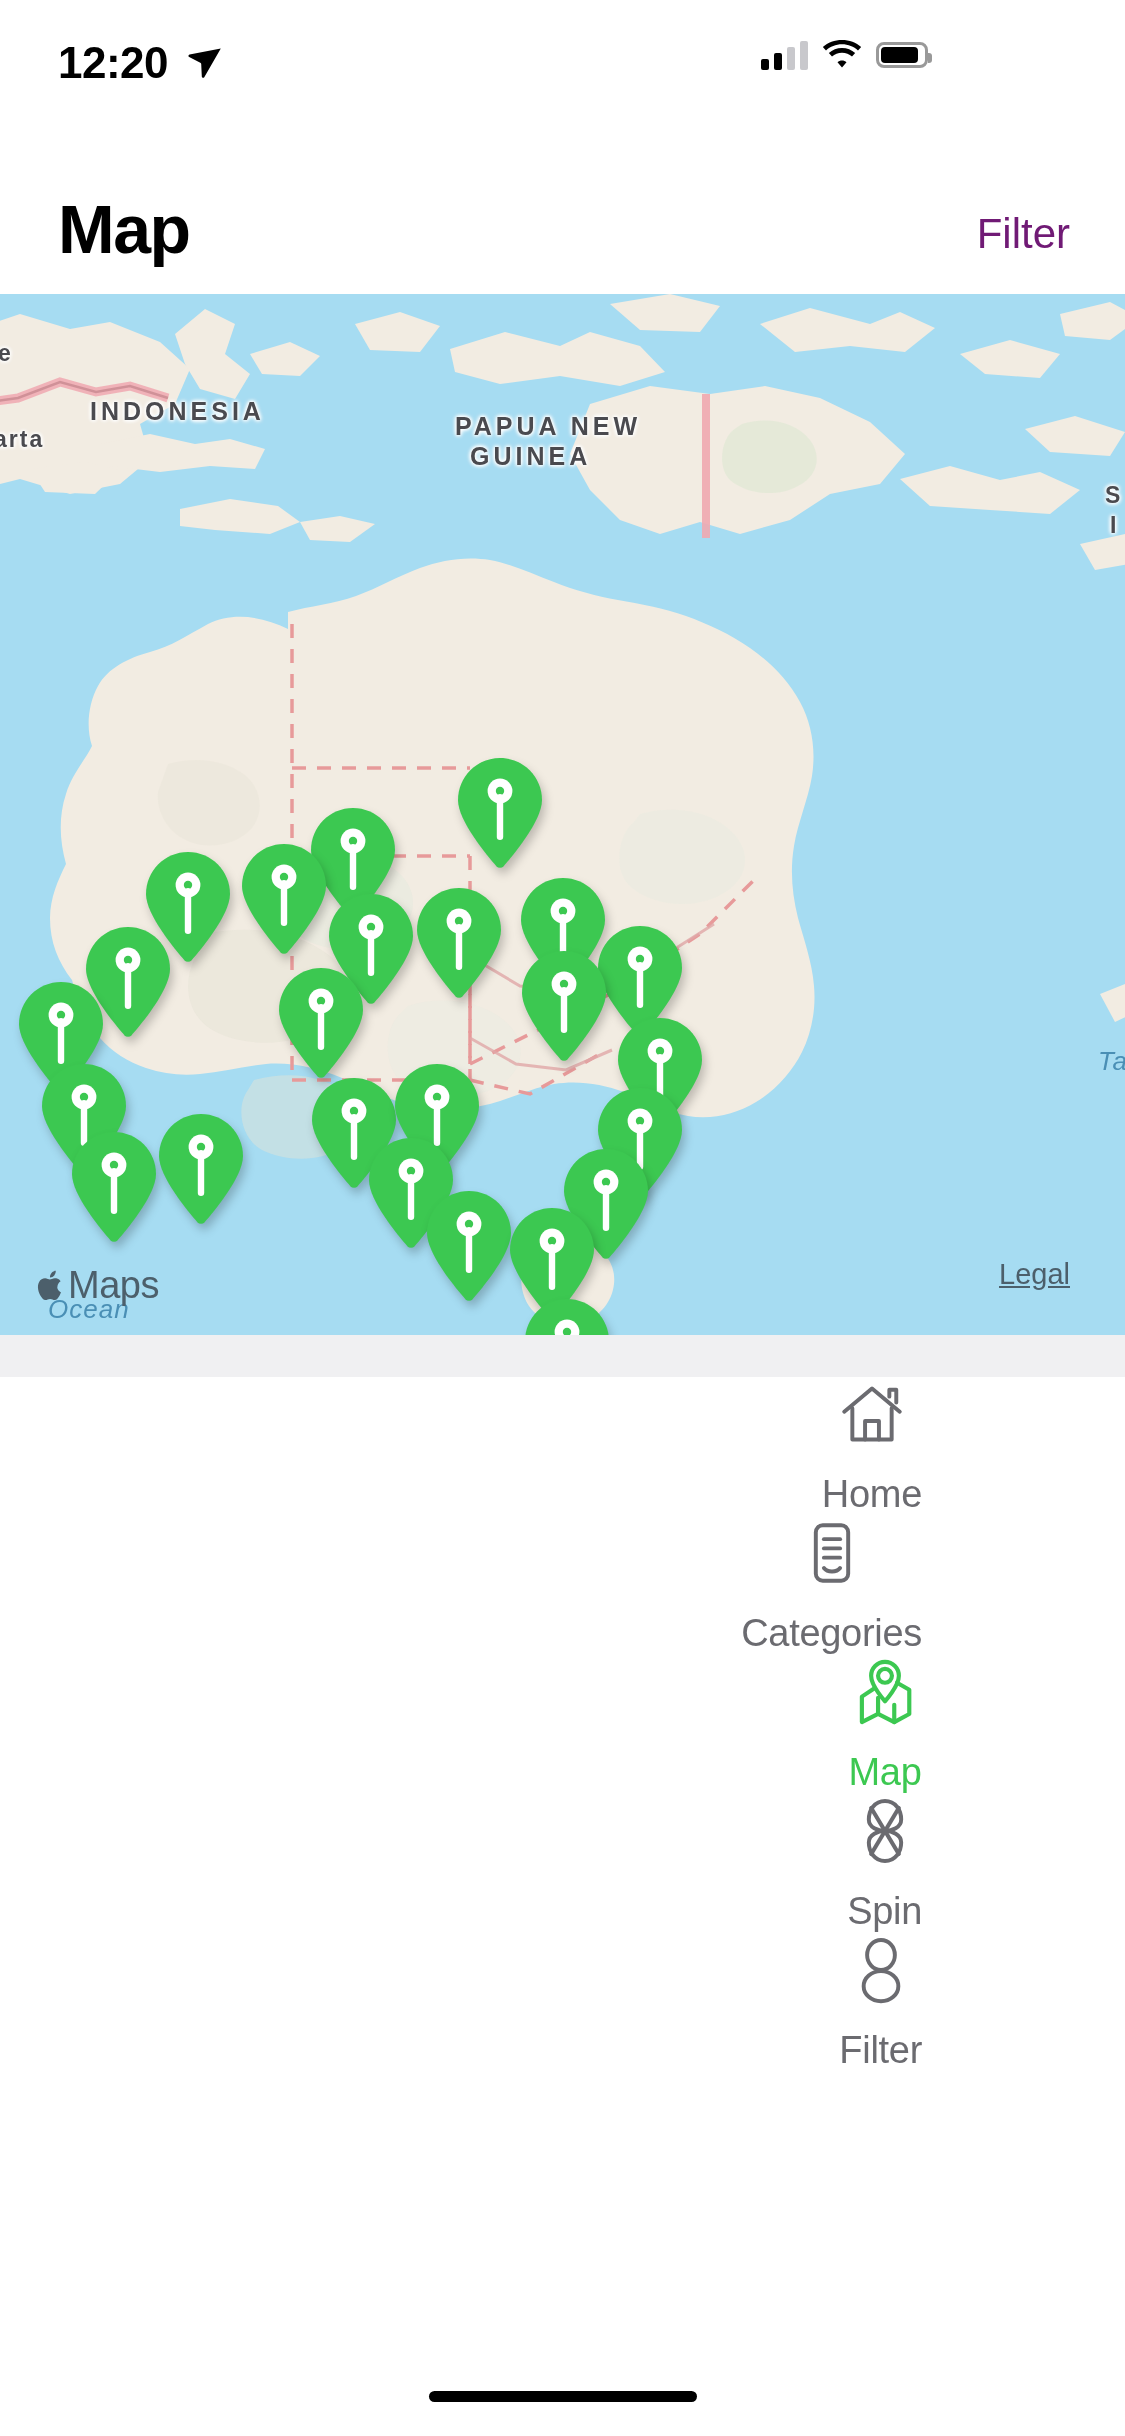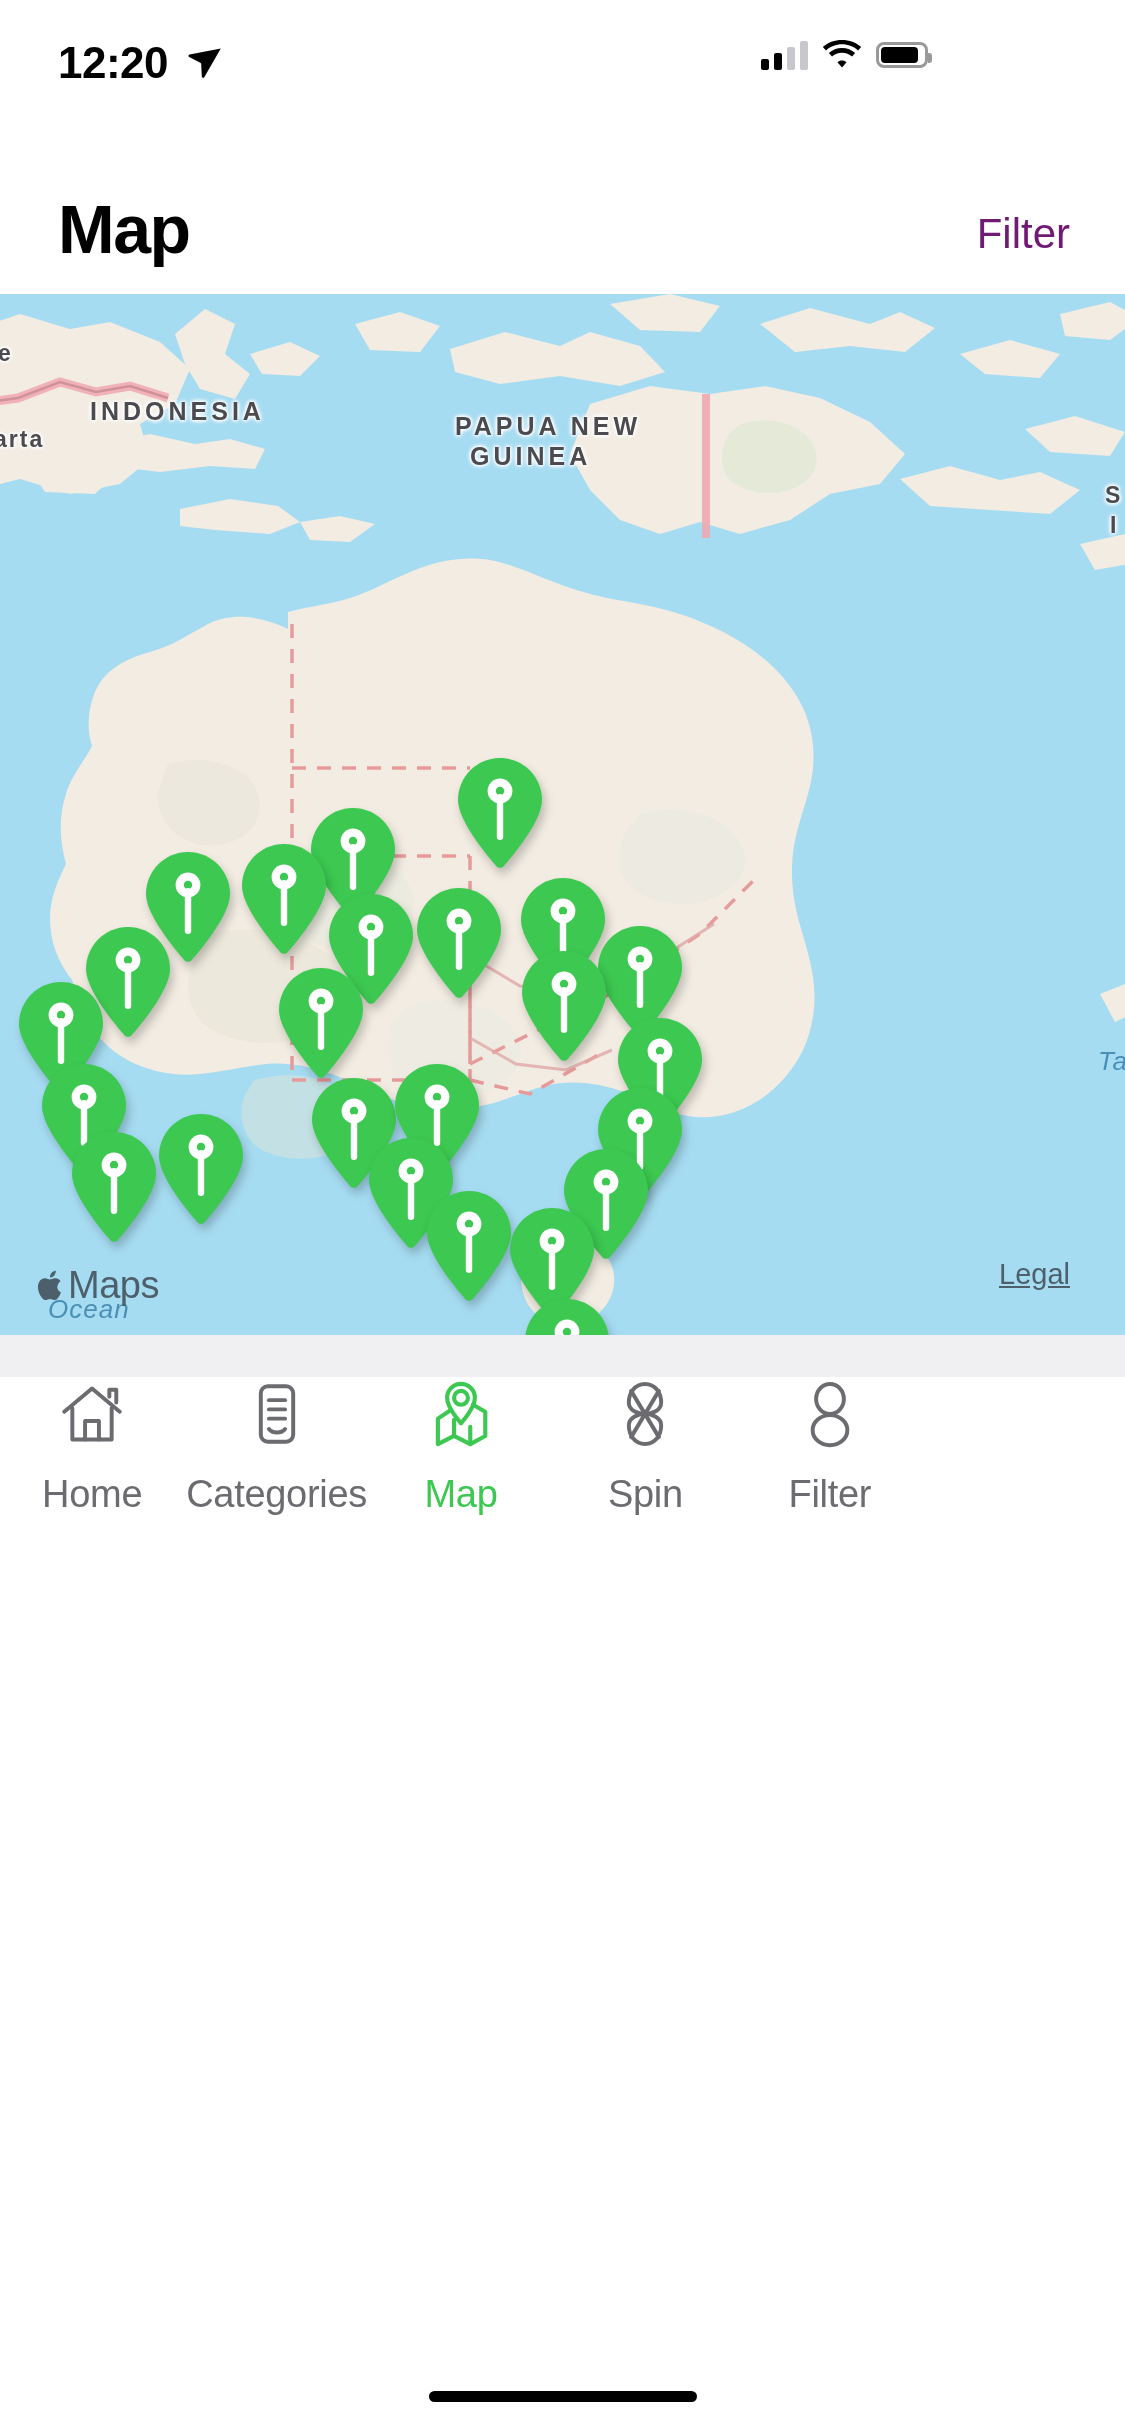--- a/index.html
+++ b/index.html
@@ -99,21 +99,21 @@
   .tabbar-sep{
     position:absolute; top:1335px; left:0; width:1125px; height:42px;
     background:#f0f0f2; z-index:30;
   }
   .tabbar{
     position:absolute; top:1377px; left:0; width:1125px; height:1059px;
     background:#ffffff; z-index:30;
   }
   .tabs{
     position:absolute; top:0; left:0; width:922px; height:240px;
-    display:flex; align-items:flex-start;
+    display:flex; align-items:flex-end;flex-direction:column;
   }
   .tab{
     flex:1; display:flex; flex-direction:column; align-items:center;
     gap:22px; cursor:pointer;
   }
   .tab-icon{ width:74px; height:74px; display:block; }
   .tab-label{ font-size:38px; color:#6b6b70; letter-spacing:-.3px; }
   .tab.active .tab-label{ color:#3cc851; }
 
   .home-indicator{

